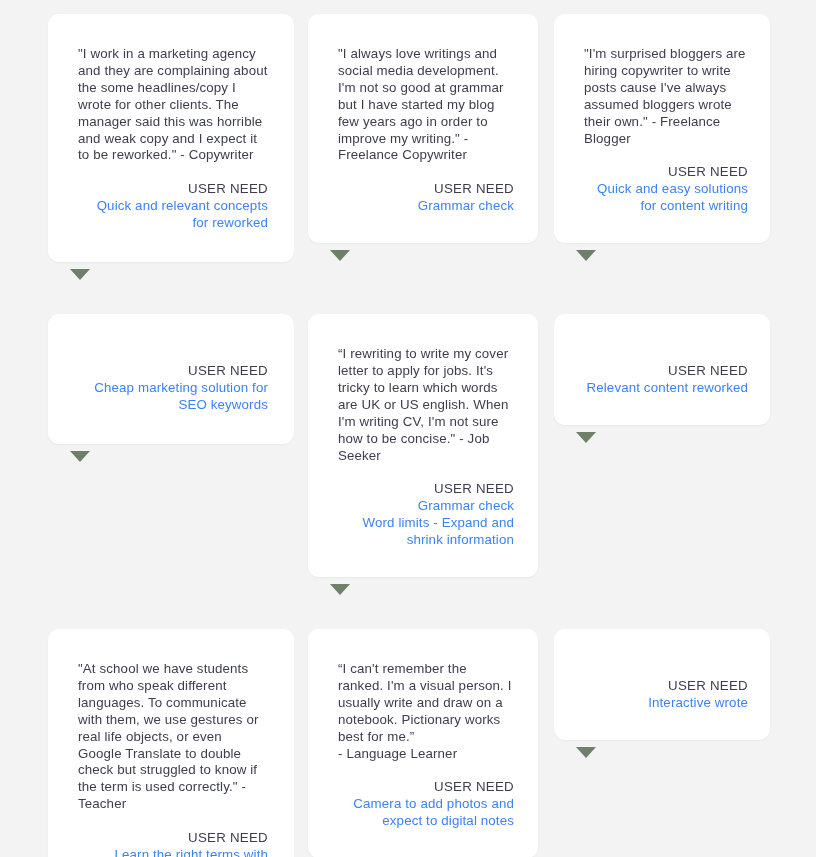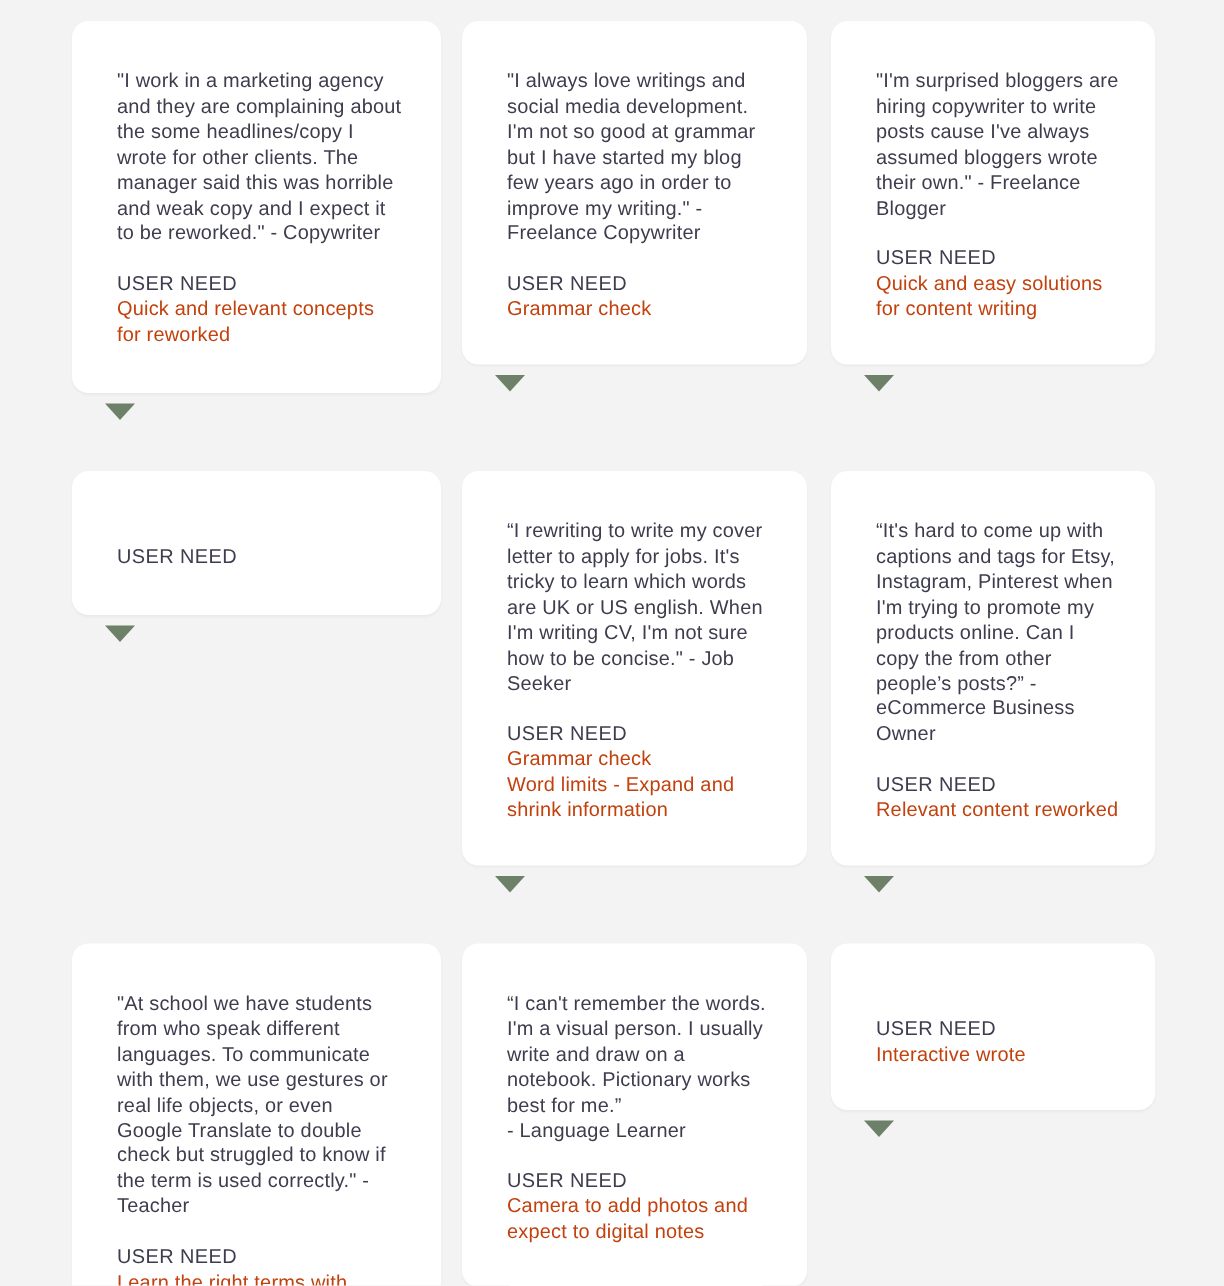--- a/index.html
+++ b/index.html
@@ -55,32 +55,33 @@
     color: #3d3d4e;
     font-size: 13.3px;
     line-height: 16.9px;
     letter-spacing: 0.01em;
     white-space: pre-wrap;
     margin: 0;
   }
 
   .need-block {
     margin-top: 17px;
+    text-align: right;
   }
 
   .need-label {
     color: #3d3d4e;
     font-size: 13.3px;
     line-height: 16.9px;
     letter-spacing: 0.02em;
     margin: 0;
   }
 
   .need-text {
-    color: #c2410c;
+    color: #3b82f6;
     font-size: 13.3px;
     line-height: 16.9px;
     letter-spacing: 0.01em;
     white-space: pre-wrap;
     margin: 0;
   }
 
   .marker {
     position: absolute;
     left: 22px;
@@ -143,20 +144,21 @@
 
   </div>
 
   <div class="row row-2">
 
     <div class="col col-1">
       <div class="card-wrap">
         <div class="card">
           <div class="need-block">
             <p class="need-label">USER NEED</p>
+            <p class="need-text">Cheap marketing solution for SEO keywords</p>
           </div>
         </div>
         <span class="marker"></span>
       </div>
     </div>
 
     <div class="col col-2">
       <div class="card-wrap">
         <div class="card">
           <p class="quote">“I rewriting to write my cover letter to apply for jobs. It's tricky to learn which words are UK or US english. When I'm writing CV, I'm not sure how to be concise." - Job Seeker</p>
@@ -166,21 +168,20 @@
 Word limits - Expand and shrink information</p>
           </div>
         </div>
         <span class="marker"></span>
       </div>
     </div>
 
     <div class="col col-3">
       <div class="card-wrap">
         <div class="card">
-          <p class="quote">“It's hard to come up with captions and tags for Etsy, Instagram, Pinterest when I'm trying to promote my products online. Can I copy the from other people’s posts?” - eCommerce Business Owner</p>
           <div class="need-block">
             <p class="need-label">USER NEED</p>
             <p class="need-text">Relevant content reworked</p>
           </div>
         </div>
         <span class="marker"></span>
       </div>
     </div>
 
   </div>
@@ -197,21 +198,21 @@
 Accurate AI translation</p>
           </div>
         </div>
 
       </div>
     </div>
 
     <div class="col col-2">
       <div class="card-wrap">
         <div class="card">
-          <p class="quote">“I can't remember the words. I'm a visual person. I usually write and draw on a notebook. Pictionary works best for me.”
+          <p class="quote">“I can't remember the ranked. I'm a visual person. I usually write and draw on a notebook. Pictionary works best for me.”
 - Language Learner</p>
           <div class="need-block">
             <p class="need-label">USER NEED</p>
             <p class="need-text">Camera to add photos and expect to digital notes</p>
           </div>
         </div>
 
       </div>
     </div>
 

